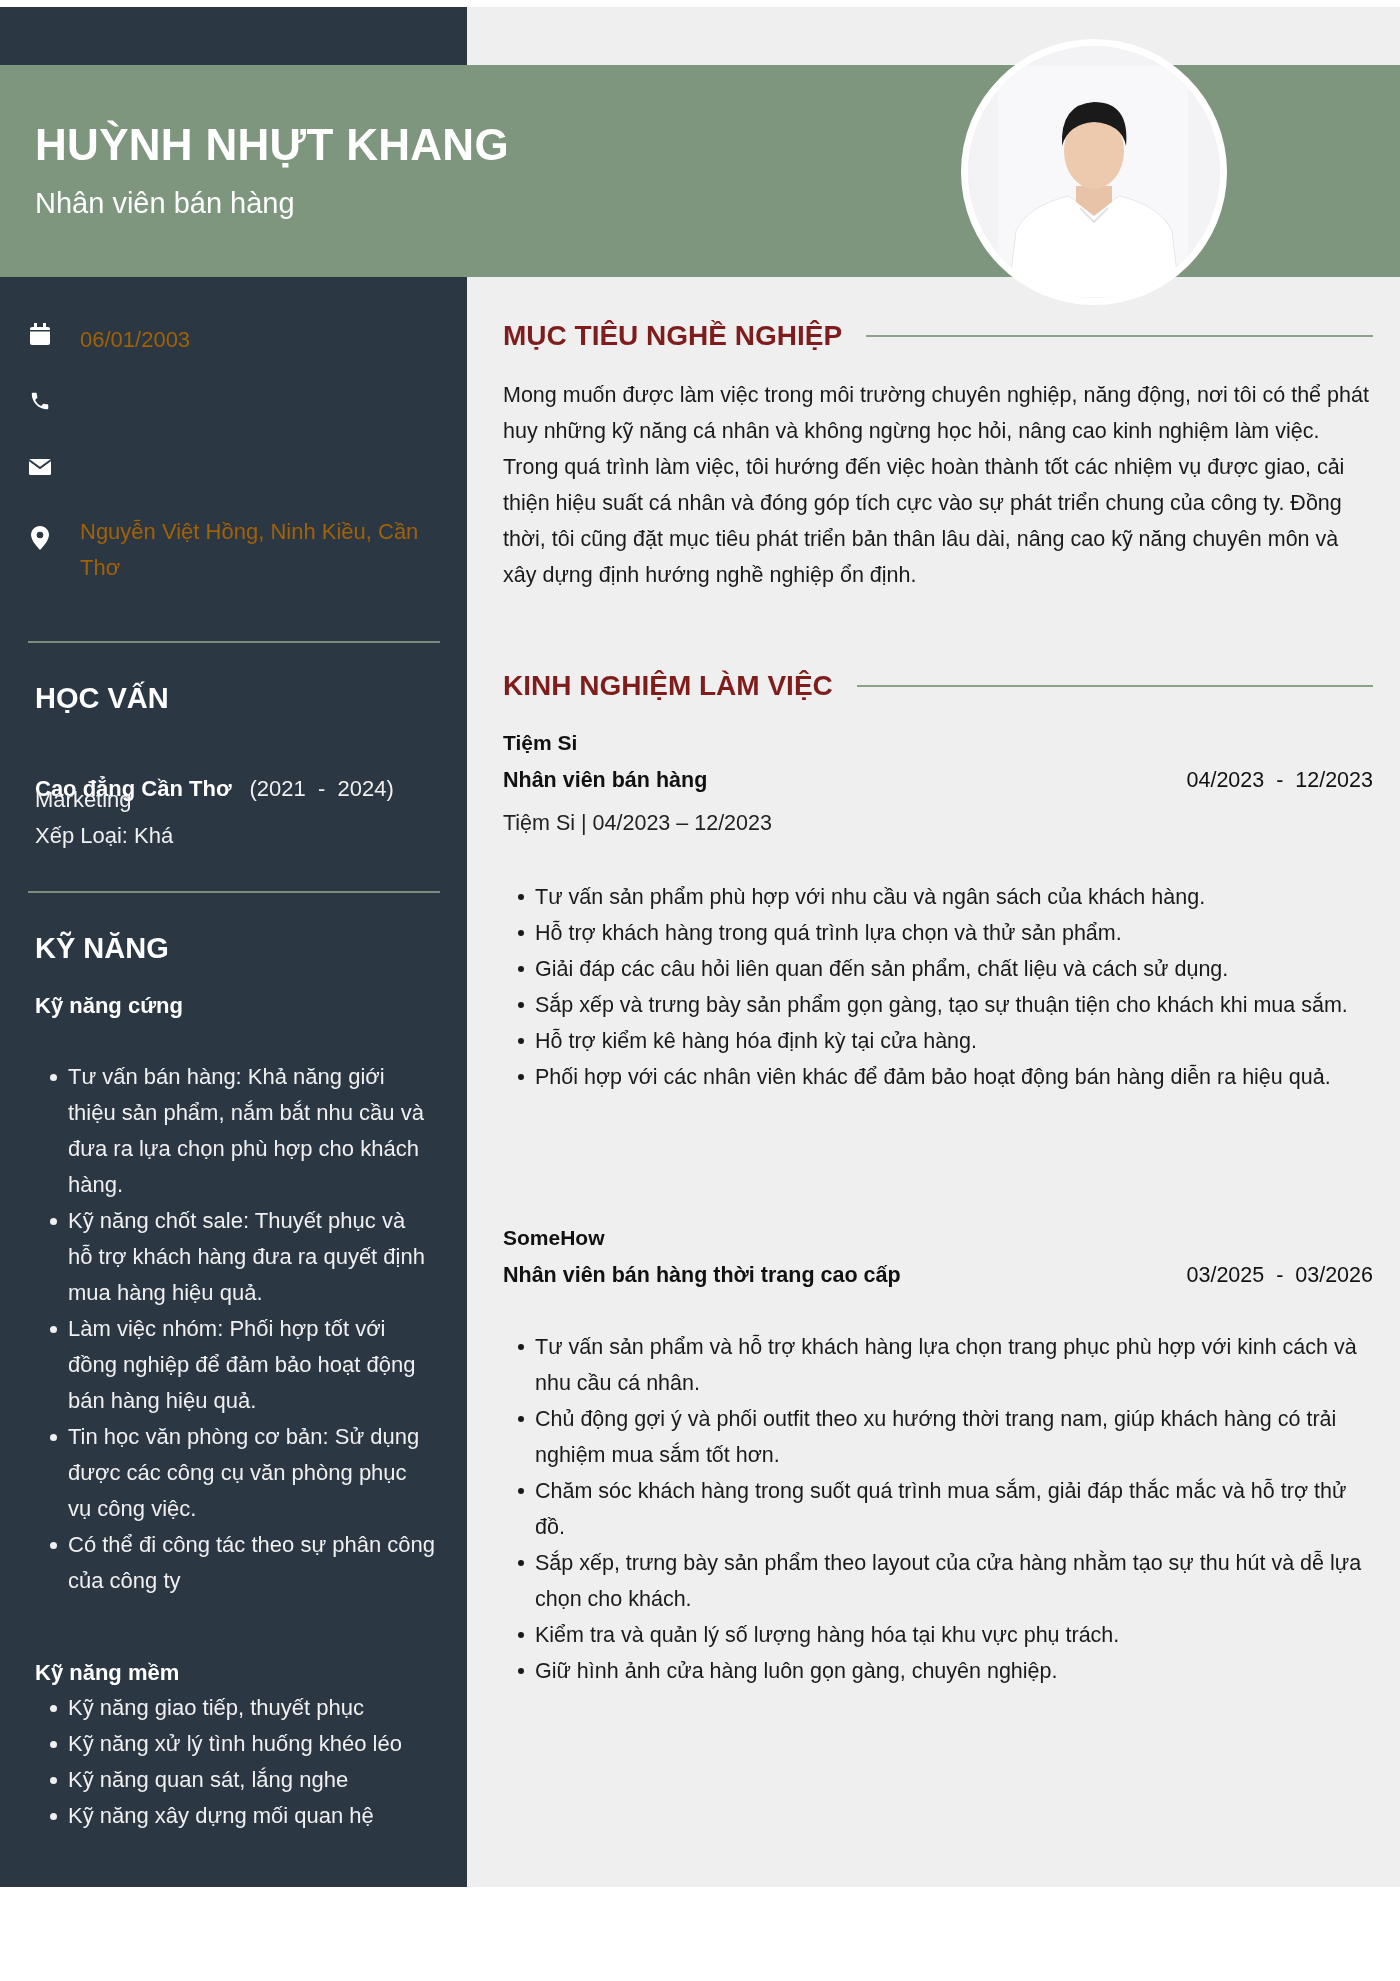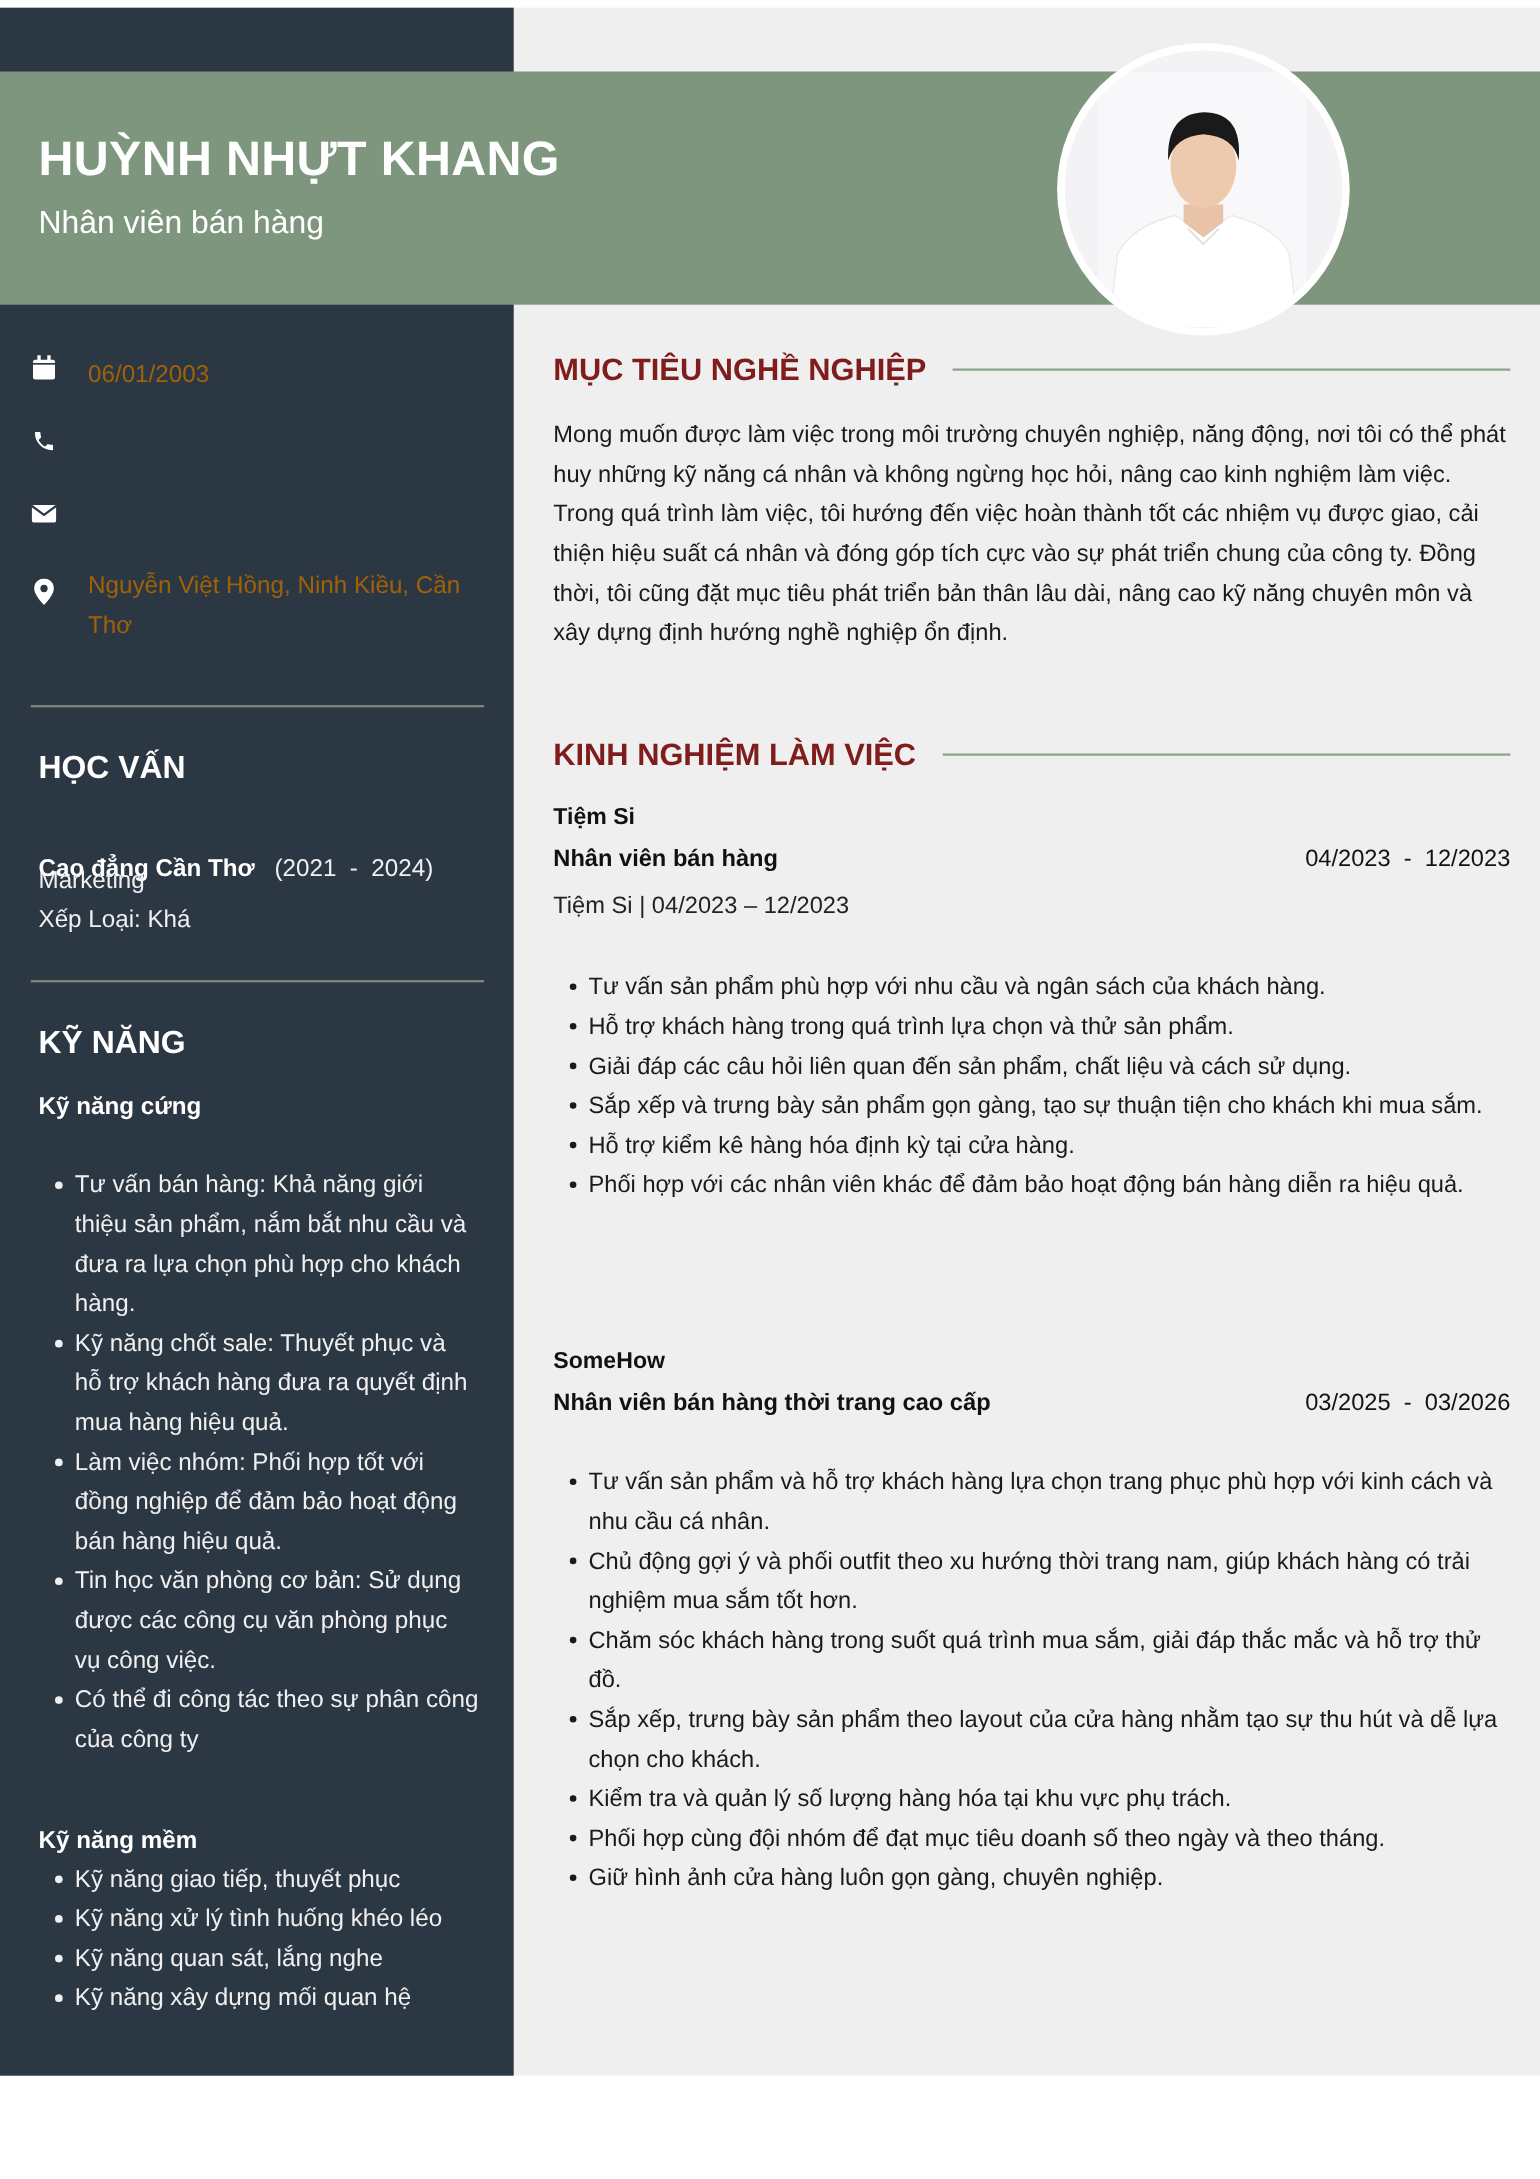--- a/index.html
+++ b/index.html
@@ -168,15 +168,14 @@
 <div class="job-row" style="top:1263px;">
   <span class="role">Nhân viên bán hàng thời trang cao cấp</span>
   <span style="white-space:pre;">03/2025  -  03/2026</span>
 </div>
 <ul class="main-list" style="top:1329px;">
   <li>Tư vấn sản phẩm và hỗ trợ khách hàng lựa chọn trang phục phù hợp với kinh cách và nhu cầu cá nhân.</li>
   <li>Chủ động gợi ý và phối outfit theo xu hướng thời trang nam, giúp khách hàng có trải nghiệm mua sắm tốt hơn.</li>
   <li>Chăm sóc khách hàng trong suốt quá trình mua sắm, giải đáp thắc mắc và hỗ trợ thử đồ.</li>
   <li>Sắp xếp, trưng bày sản phẩm theo layout của cửa hàng nhằm tạo sự thu hút và dễ lựa chọn cho khách.</li>
   <li>Kiểm tra và quản lý số lượng hàng hóa tại khu vực phụ trách.</li>
-  <li>Phối hợp cùng đội nhóm để đạt mục tiêu doanh số theo ngày và theo tháng.</li>
   <li>Giữ hình ảnh cửa hàng luôn gọn gàng, chuyên nghiệp.</li>
 </ul>
 
 </body></html>

